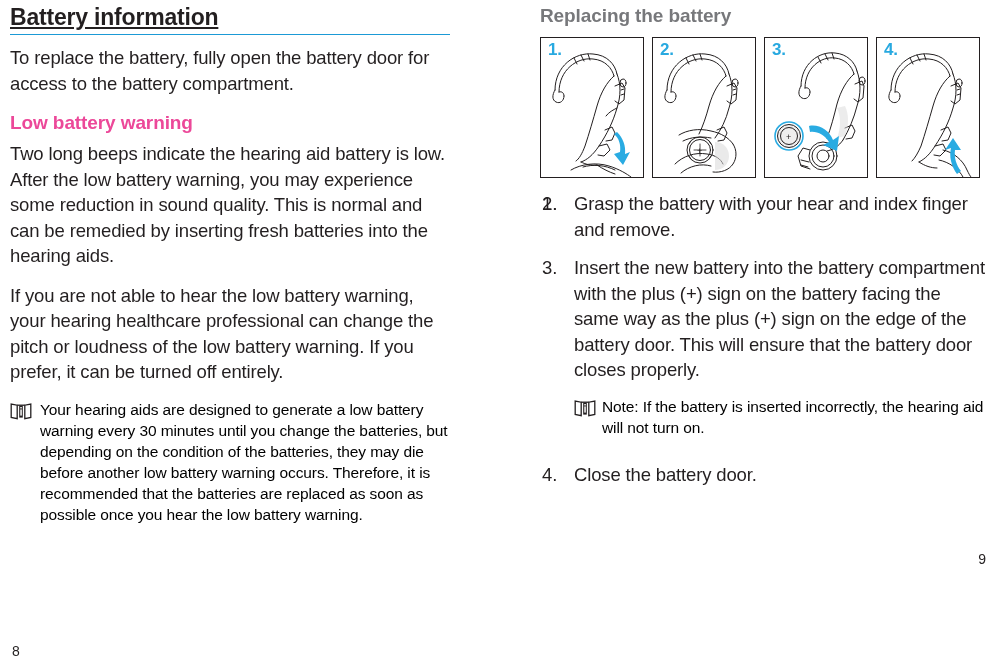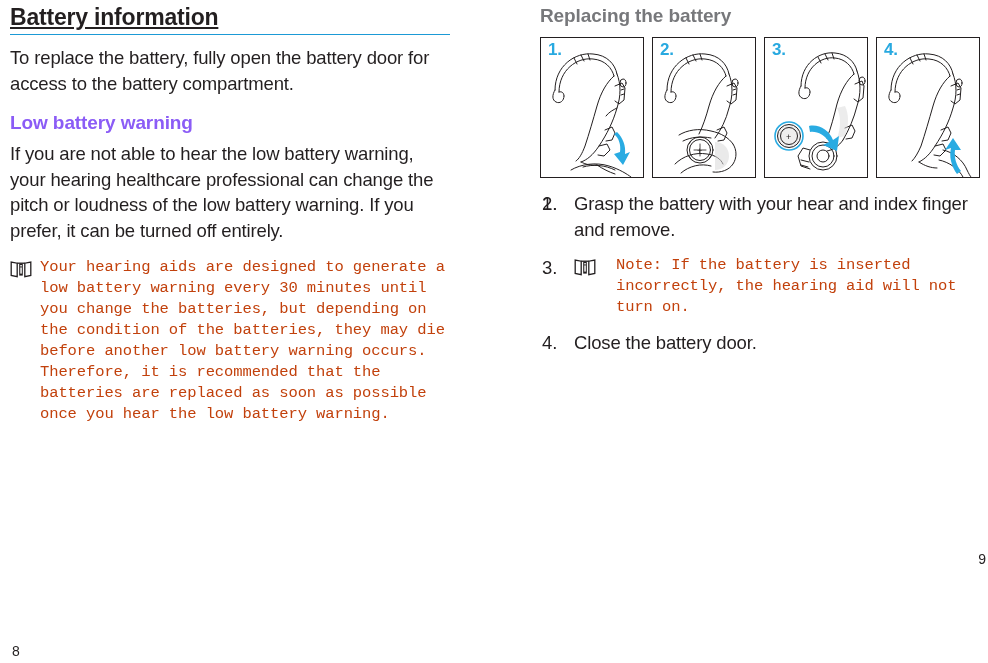--- a/index.html
+++ b/index.html
@@ -50,21 +50,21 @@
   }
   .rule {
     height: 0;
     border-top: 1.5px solid #1b9ad6;
     margin: 4px 0 10px 0;
     width: 440px;
   }
   .h2 {
     font-size: 19px;
     font-weight: bold;
-    color: #8b5cf6;
+    color: #ec4899;
     line-height: 22px;
     margin: 16px 0 7px 0;
     letter-spacing: -0.1px;
   }
   .h2-right {
     font-size: 19px;
     font-weight: bold;
     color: #77787b;
     line-height: 22px;
     margin: 5px 0 10px 0;
@@ -81,38 +81,37 @@
   }
 
   
   .note {
     display: flex;
     align-items: flex-start;
     gap: 8px;
     margin-top: 6px;
   }
   .note-text {
-    color: #c2410c;
+    color: #000000;
     font-size: 15.5px;
     line-height: 21px;
     letter-spacing: -0.1px;
-    font-family: Liberation Mono, monospace;
   }
   .note-icon {
     flex: 0 0 auto;
     width: 22px;
     height: 18px;
     margin-top: 3px;
   }
 
   .note-inline {
     display: flex;
     align-items: flex-start;
-    gap: 20px;
-    margin: 6px 0 12px 34px;
+    gap: 6px;
+    margin: 6px 0 24px 34px;
   }
   .note-inline .note-text {
     font-size: 15.5px;
     line-height: 21px;
   }
 
   
   .figures {
     display: flex;
     gap: 8px;
@@ -186,20 +185,21 @@
 
   <div class="col-left">
 
     <h1 class="h1">Battery information</h1>
     <div class="rule"></div>
 
     <p class="body">To replace the battery, fully open the battery door for access to the battery compartment.</p>
 
     <h2 class="h2">Low battery warning</h2>
 
+    <p class="body">Two long beeps indicate the hearing aid battery is low. After the low battery warning, you may experience some reduction in sound quality. This is normal and can be remedied by inserting fresh batteries into the hearing aids.</p>
 
     <p class="body">If you are not able to hear the low battery warning, your hearing healthcare professional can change the pitch or loudness of the low battery warning. If you prefer, it can be turned off entirely.</p>
 
     <div class="note">
       <span class="note-icon">
         <svg width="22" height="18" viewBox="0 0 22 18" xmlns="http://www.w3.org/2000/svg">
           <path d="M1.2 2.0 L1.2 15.4 L7.2 16.6 L7.2 3.2 Z" fill="none" stroke="#231f20" stroke-width="1.3"></path>
           <path d="M20.8 2.0 L20.8 15.4 L14.8 16.6 L14.8 3.2 Z" fill="none" stroke="#231f20" stroke-width="1.3"></path>
           <path d="M7.2 3.2 L14.8 3.2" fill="none" stroke="#231f20" stroke-width="1.3"></path>
           <rect x="9.2" y="3.6" width="3.6" height="12.0" fill="#231f20"></rect>
@@ -348,20 +348,21 @@
     <ol class="steps">
       <li>
         <span class="num">1.</span>
       </li>
       <li>
         <span class="num">2.</span>
         <span>Grasp the battery with your hear and index finger and remove.</span>
       </li>
       <li class="nomargin">
         <span class="num">3.</span>
+        <span>Insert the new battery into the battery compartment with the plus (+) sign on the battery facing the same way as the plus (+) sign on the edge of the battery door. This will ensure that the battery door closes properly.</span>
       </li>
     </ol>
 
     <div class="note-inline">
       <span class="note-icon">
         <svg width="22" height="18" viewBox="0 0 22 18" xmlns="http://www.w3.org/2000/svg">
           <path d="M1.2 2.0 L1.2 15.4 L7.2 16.6 L7.2 3.2 Z" fill="none" stroke="#231f20" stroke-width="1.3"></path>
           <path d="M20.8 2.0 L20.8 15.4 L14.8 16.6 L14.8 3.2 Z" fill="none" stroke="#231f20" stroke-width="1.3"></path>
           <path d="M7.2 3.2 L14.8 3.2" fill="none" stroke="#231f20" stroke-width="1.3"></path>
           <rect x="9.2" y="3.6" width="3.6" height="12.0" fill="#231f20"></rect>

